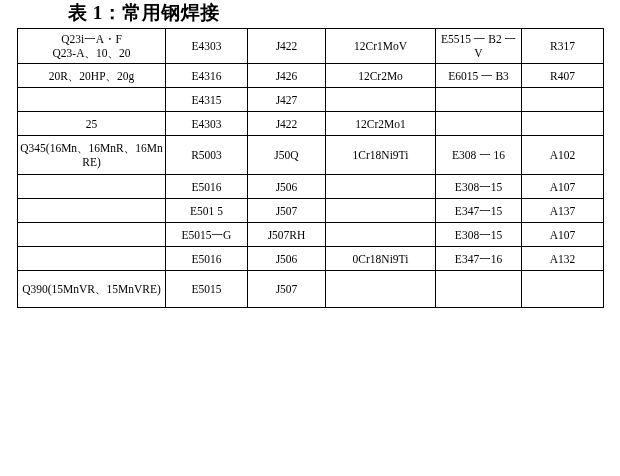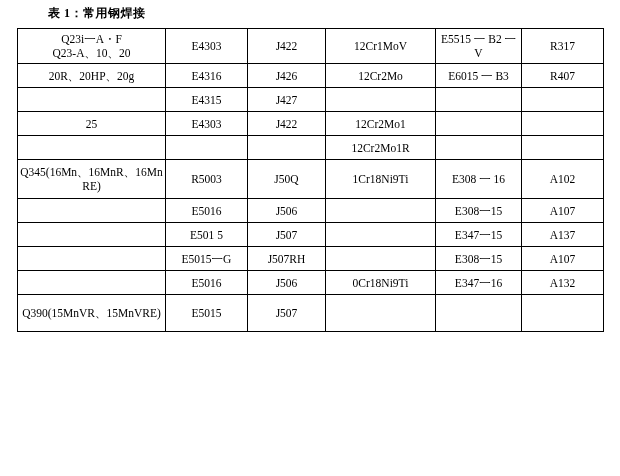--- a/index.html
+++ b/index.html
@@ -15,26 +15,27 @@
     color: #000000;
   }
   .page {
     position: relative;
     width: 620px;
     height: 476px;
     box-sizing: border-box;
   }
   .caption {
     font-family: "Liberation Serif", serif;
-    font-size: 12px;
+    font-size: 19px;
     font-weight: 700;
     letter-spacing: 0.5px;
     padding: 4px 0 6px 48px;
     line-height: 18px;
     white-space: nowrap;
+    margin-left: 20px;
   }
   table.weld {
     border-collapse: collapse;
     width: 586px;
     margin: 0 0 0 17px;
     table-layout: fixed;
     font-size: 11.5px;
     font-family: "Liberation Serif", serif;
   }
   table.weld td {
@@ -109,28 +110,20 @@
       <tr>
         <td>25</td>
         <td>E4303</td>
         <td>J422</td>
         <td>12Cr2Mo1</td>
         <td></td>
         <td></td>
       </tr>
 
 
-      <tr>
-        <td></td>
-        <td></td>
-        <td></td>
-        <td>12Cr2Mo1R</td>
-        <td></td>
-        <td></td>
-      </tr>
 
 
       <tr>
         <td class="two-line" style="height:36px">Q345(16Mn、16MnR、16MnRE)</td>
         <td>R5003</td>
         <td>J50Q</td>
         <td>1Cr18Ni9Ti</td>
         <td>E308 一 16</td>
         <td>A102</td>
       </tr>

